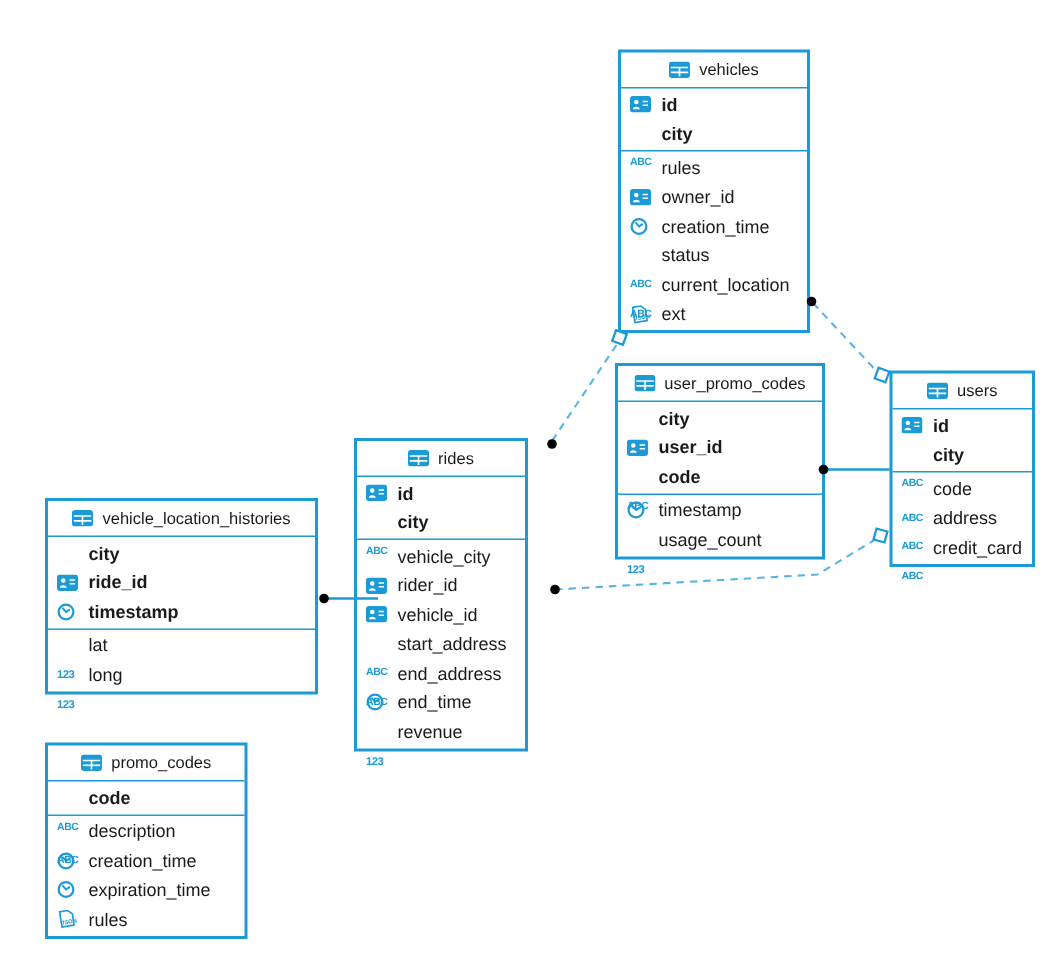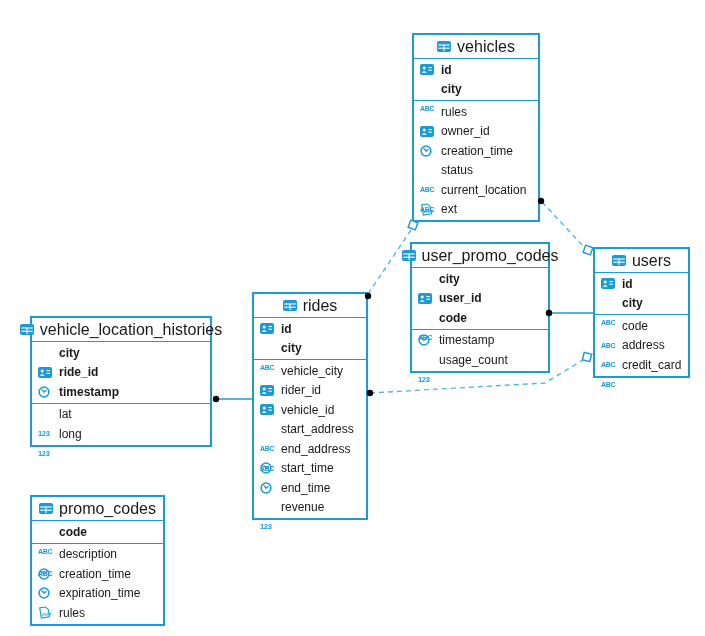--- a/index.html
+++ b/index.html
@@ -4,21 +4,21 @@
 <style>
   :root{
     --blue:#1b9ad6; --dash:#56b5e3; --text:#1a1a1a; --bg:#ffffff;
   }
   html,body{margin:0;padding:0;background:#fff;}
   body{font-family:"Liberation Sans","DejaVu Sans",sans-serif;}
   #canvas{position:relative;width:705px;height:636px;background:var(--bg);overflow:hidden;}
   #conn-layer{position:absolute;left:0;top:0;z-index:5;pointer-events:none;}
   .erd-table{position:absolute;z-index:2;background:#fff;border:2px solid var(--blue);box-sizing:border-box;}
   .erd-header{display:flex;align-items:center;justify-content:center;gap:6px;height:23px;
-    border-bottom:1.5px solid var(--blue);font-size:16px;font-weight:500;color:var(--text);}
+    border-bottom:1.5px solid var(--blue);font-size:11px;font-weight:500;color:var(--text);}
   .erd-section{padding:1px 0;}
   .erd-section.pk{border-bottom:1.5px solid var(--blue);}
   .erd-row{display:flex;align-items:center;height:19.5px;padding:0 7px 0 6px;font-size:12px;
     color:var(--text);white-space:nowrap;}
   .erd-section.pk .erd-row{font-weight:700;}
   .icon-cell{width:17px;flex:none;display:flex;align-items:center;justify-content:flex-start;margin-right:4px;}
   .txt-icon{font-size:7px;font-weight:700;color:var(--blue);letter-spacing:-0.3px;line-height:1;margin-top:39px;}
   .hdr-icon{display:flex;align-items:center;}
 </style>
 </head>
@@ -230,21 +230,21 @@
           <span class="field-label">address</span>
         </div>
         <div class="erd-row">
           <span class="icon-cell">
     <span class="txt-icon">ABC</span>
           </span>
           <span class="field-label">credit_card</span>
         </div>
       </div>
     </div>
-    <div class="erd-table" style="left: 252px; top: 292px; width: 116px;">
+    <div class="erd-table" style="left: 236px; top: 292px; width: 116px;">
       <div class="erd-header">
         <span class="hdr-icon">
     <svg width="14" height="11" viewBox="0 0 14 11">
             <rect width="14" height="11" rx="2" fill="#1b9ad6"></rect>
     <g stroke="#fff" stroke-width="1.1">
               <line x1="1.2" y1="4" x2="12.8" y2="4"></line>
     <line x1="1.2" y1="7.2" x2="12.8" y2="7.2"></line>
               <line x1="7" y1="4" x2="7" y2="10"></line>
             </g>
           </svg>
@@ -323,43 +323,31 @@
         <div class="erd-row">
           <span class="icon-cell">
     <svg width="12" height="12" viewBox="0 0 12 12">
               <circle cx="6" cy="6" r="4.9" fill="none" stroke="#1b9ad6" stroke-width="1.5"></circle>
     <g stroke="#1b9ad6" stroke-width="1.3" stroke-linecap="round">
                 <line x1="6" y1="6" x2="4" y2="3.6"></line>
     <line x1="6" y1="6" x2="8.1" y2="4.6"></line>
               </g>
             </svg>
           </span>
-          <span class="field-label">start_time</span>
-        </div>
-        <div class="erd-row">
-          <span class="icon-cell">
-    <svg width="12" height="12" viewBox="0 0 12 12">
-              <circle cx="6" cy="6" r="4.9" fill="none" stroke="#1b9ad6" stroke-width="1.5"></circle>
-    <g stroke="#1b9ad6" stroke-width="1.3" stroke-linecap="round">
-                <line x1="6" y1="6" x2="4" y2="3.6"></line>
-    <line x1="6" y1="6" x2="8.1" y2="4.6"></line>
-              </g>
-            </svg>
-          </span>
           <span class="field-label">end_time</span>
         </div>
         <div class="erd-row">
           <span class="icon-cell">
     <span class="txt-icon" style="font-size:7.5px;">123</span>
           </span>
           <span class="field-label">revenue</span>
         </div>
       </div>
     </div>
-    <div class="erd-table" style="left: 30px; top: 316px; width: 182px;">
+    <div class="erd-table" style="left: 30px; top: 332px; width: 182px;">
       <div class="erd-header">
         <span class="hdr-icon">
     <svg width="14" height="11" viewBox="0 0 14 11">
             <rect width="14" height="11" rx="2" fill="#1b9ad6"></rect>
     <g stroke="#fff" stroke-width="1.1">
               <line x1="1.2" y1="4" x2="12.8" y2="4"></line>
     <line x1="1.2" y1="7.2" x2="12.8" y2="7.2"></line>
               <line x1="7" y1="4" x2="7" y2="10"></line>
             </g>
           </svg>

